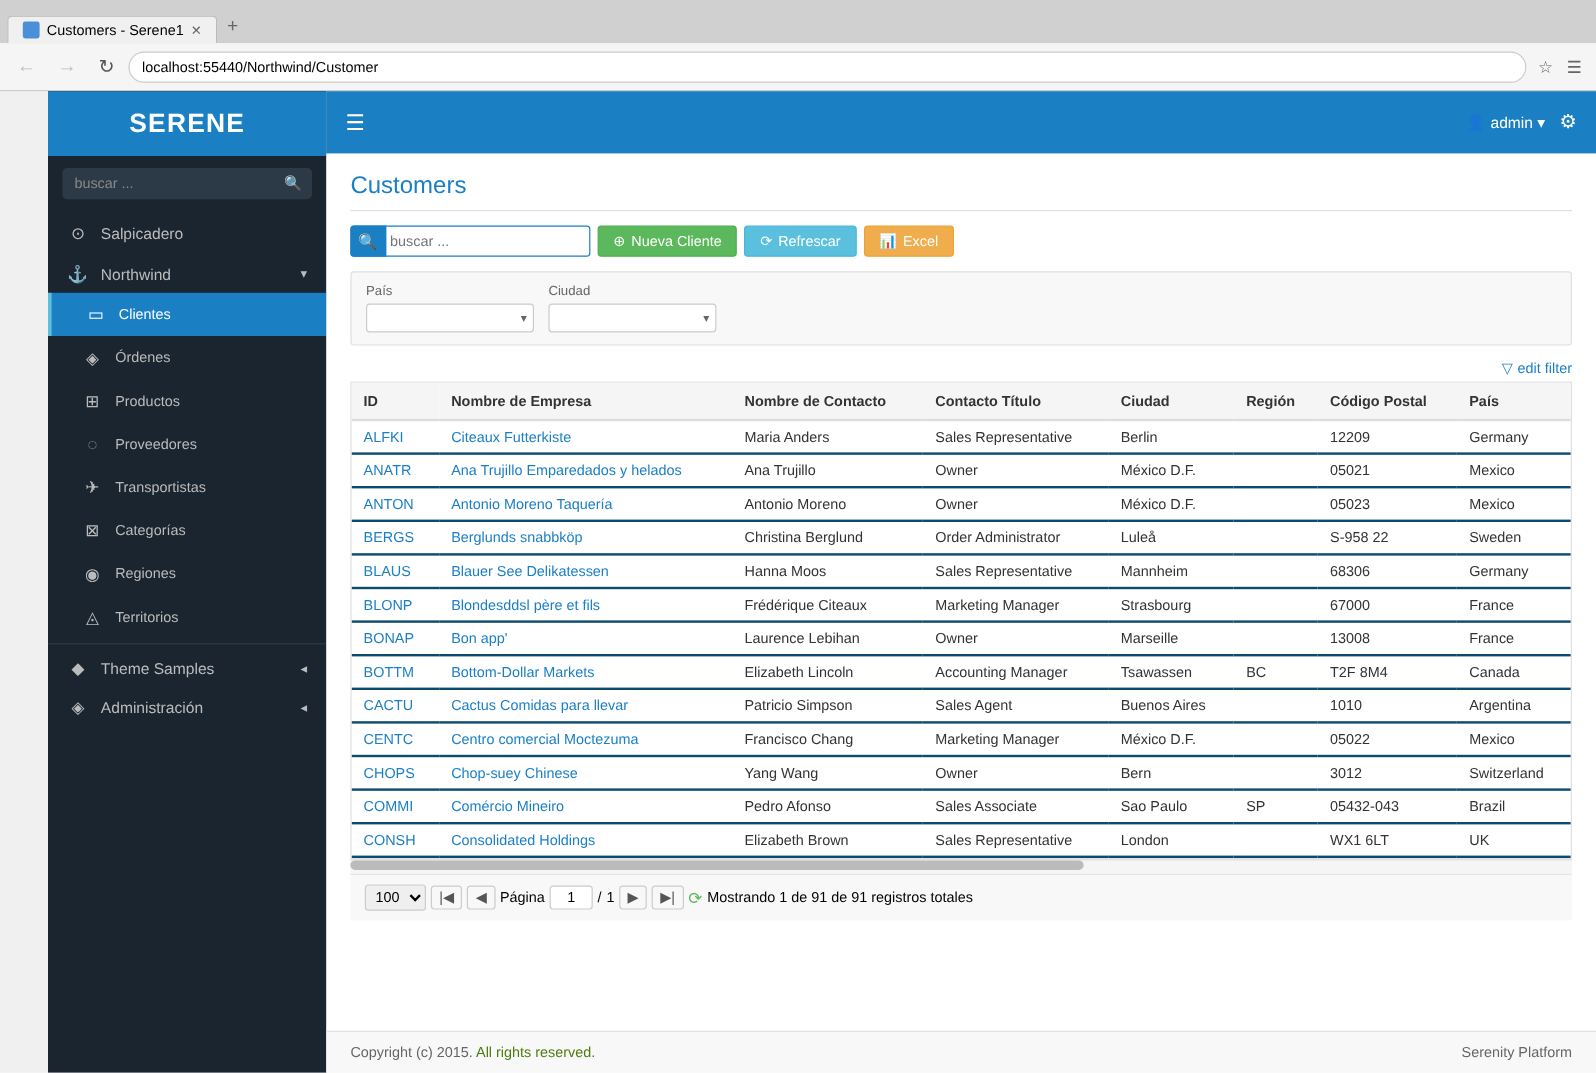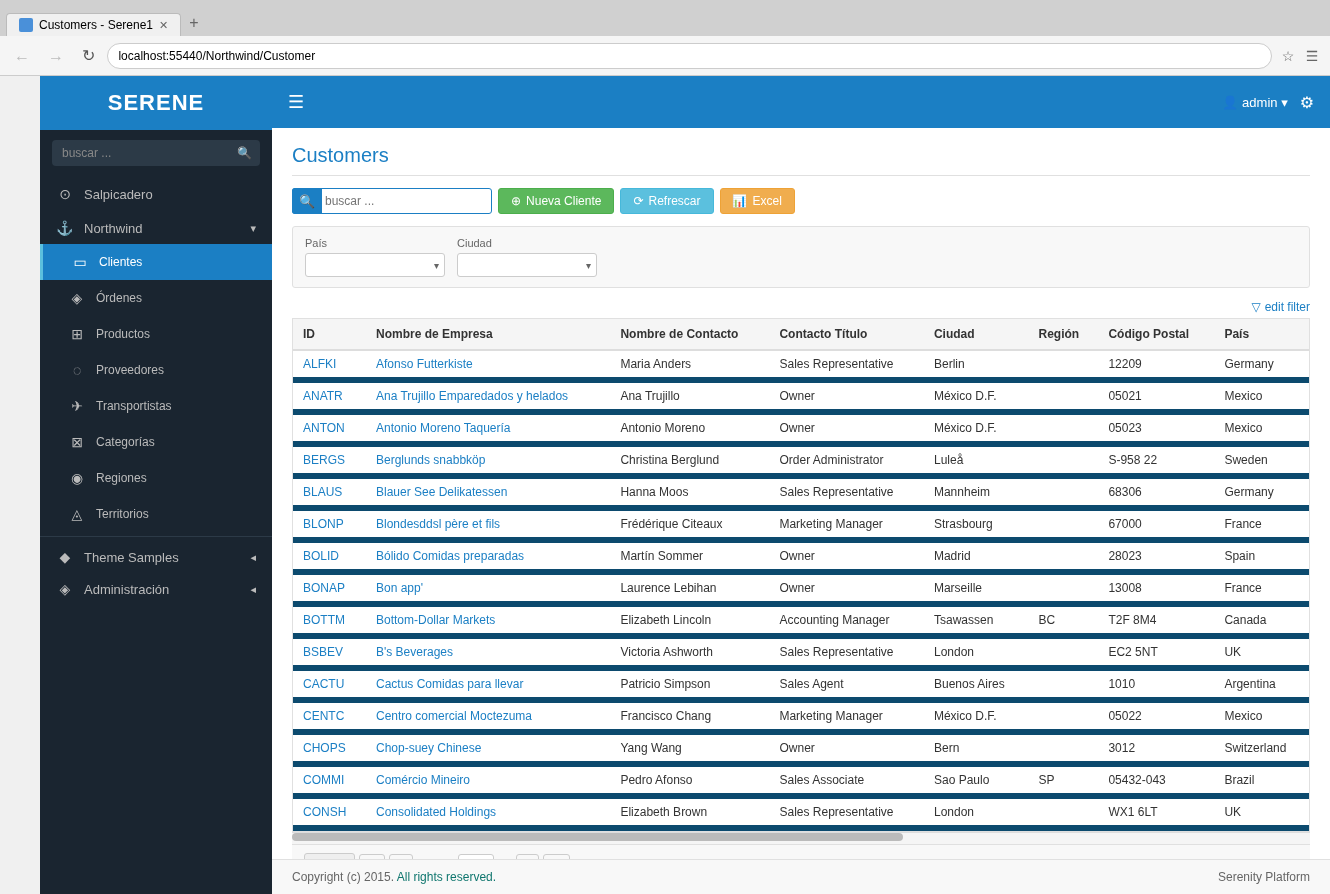--- a/index.html
+++ b/index.html
@@ -65,38 +65,38 @@
     .filter-group { display: flex; flex-direction: column; gap: 4px; }
     .filter-label { font-size: 11px; color: #666; }
     .filter-select { padding: 4px 24px 4px 8px; border: 1px solid #ccc; border-radius: 3px; font-size: 12px; min-width: 140px; background: white; appearance: none; cursor: pointer; }
     .select-wrap { position: relative; }
     .select-arrow { position: absolute; right: 6px; top: 50%; transform: translateY(-50%); font-size: 10px; color: #666; pointer-events: none; }
 
     
     .table-wrap { overflow-x: auto; border: 1px solid #e0e0e0; }
     table { width: 100%; border-collapse: collapse; font-size: 12px; min-width: 900px; }
     thead th { background: #f5f5f5; border-bottom: 2px solid #ddd; padding: 8px 10px; text-align: left; font-weight: 600; color: #333; white-space: nowrap; }
-    tbody tr { border-bottom: 6px solid #0c4a6e; }
+    tbody tr { border-bottom: 2px solid #0c4a6e; }
     tbody td { padding: 6px 10px; color: #333; white-space: nowrap; }
     tbody td.link { color: #1b7fc4; cursor: pointer; }
     .scrollbar-x { height: 12px; background: #f5f5f5; border-top: 1px solid #ddd; position: relative; }
     .scrollbar-x-thumb { width: 60%; height: 8px; background: #bbb; border-radius: 4px; }
 
     
     .table-footer { display: flex; align-items: center; gap: 4px; padding: 8px 12px; background: #f8f8f8; border-top: 1px solid #e0e0e0; font-size: 12px; }
     .page-size-select { padding: 2px 4px; border: 1px solid #ccc; border-radius: 3px; font-size: 12px; }
     .pager-btn { background: none; border: 1px solid #ccc; border-radius: 3px; padding: 2px 6px; cursor: pointer; font-size: 12px; color: #555; }
     .pager-input { width: 36px; text-align: center; border: 1px solid #ccc; border-radius: 3px; padding: 2px 4px; font-size: 12px; }
     .refresh-btn { color: #5cb85c; cursor: pointer; font-size: 14px; }
     .edit-filter { margin-left: auto; color: #1b7fc4; cursor: pointer; font-size: 12px; display: flex; align-items: center; gap: 4px; }
     .filter-row { display: flex; justify-content: flex-end; margin-bottom: 4px; }
 
     
     .page-footer { padding: 10px 20px; background: #f8f8f8; border-top: 1px solid #e0e0e0; display: flex; justify-content: space-between; font-size: 12px; color: #666; }
-    .page-footer a { color: #0f766e; text-decoration: none; }
+    .page-footer a { color: #4d7c0f; text-decoration: none; }
   </style>
 </head>
 <body>
 
 <div class="browser-chrome">
   <div class="browser-tabs">
     <div class="browser-tab">
       <div class="favicon"></div>
       <span>Customers - Serene1</span>
       <span class="close-tab">✕</span>
@@ -257,21 +257,21 @@
                     <th>Contacto Título</th>
                     <th>Ciudad</th>
                     <th>Región</th>
                     <th>Código Postal</th>
                     <th>País</th>
                   </tr>
               </thead>
               <tbody id="table-body">
               <tr>
                     <td class="link">ALFKI</td>
-                    <td class="link">Afonso Futterkiste</td>
+                    <td class="link">Citeaux Futterkiste</td>
                     <td>Maria Anders</td>
                     <td>Sales Representative</td>
                     <td>Berlin</td>
                     <td></td>
                     <td>12209</td>
                     <td>Germany</td>
                   </tr>
                   <tr>
                     <td class="link">ANATR</td>
                     <td class="link">Ana Trujillo Emparedados y helados</td>
@@ -314,60 +314,40 @@
                   </tr>
                   <tr>
                     <td class="link">BLONP</td>
                     <td class="link">Blondesddsl père et fils</td>
                     <td>Frédérique Citeaux</td>
                     <td>Marketing Manager</td>
                     <td>Strasbourg</td>
                     <td></td>
                     <td>67000</td>
                     <td>France</td>
-                  </tr>
-                  <tr>
-                    <td class="link">BOLID</td>
-                    <td class="link">Bólido Comidas preparadas</td>
-                    <td>Martín Sommer</td>
-                    <td>Owner</td>
-                    <td>Madrid</td>
-                    <td></td>
-                    <td>28023</td>
-                    <td>Spain</td>
                   </tr>
                   <tr>
                     <td class="link">BONAP</td>
                     <td class="link">Bon app'</td>
                     <td>Laurence Lebihan</td>
                     <td>Owner</td>
                     <td>Marseille</td>
                     <td></td>
                     <td>13008</td>
                     <td>France</td>
                   </tr>
                   <tr>
                     <td class="link">BOTTM</td>
                     <td class="link">Bottom-Dollar Markets</td>
                     <td>Elizabeth Lincoln</td>
                     <td>Accounting Manager</td>
                     <td>Tsawassen</td>
                     <td>BC</td>
                     <td>T2F 8M4</td>
                     <td>Canada</td>
-                  </tr>
-                  <tr>
-                    <td class="link">BSBEV</td>
-                    <td class="link">B's Beverages</td>
-                    <td>Victoria Ashworth</td>
-                    <td>Sales Representative</td>
-                    <td>London</td>
-                    <td></td>
-                    <td>EC2 5NT</td>
-                    <td>UK</td>
                   </tr>
                   <tr>
                     <td class="link">CACTU</td>
                     <td class="link">Cactus Comidas para llevar</td>
                     <td>Patricio Simpson</td>
                     <td>Sales Agent</td>
                     <td>Buenos Aires</td>
                     <td></td>
                     <td>1010</td>
                     <td>Argentina</td>

